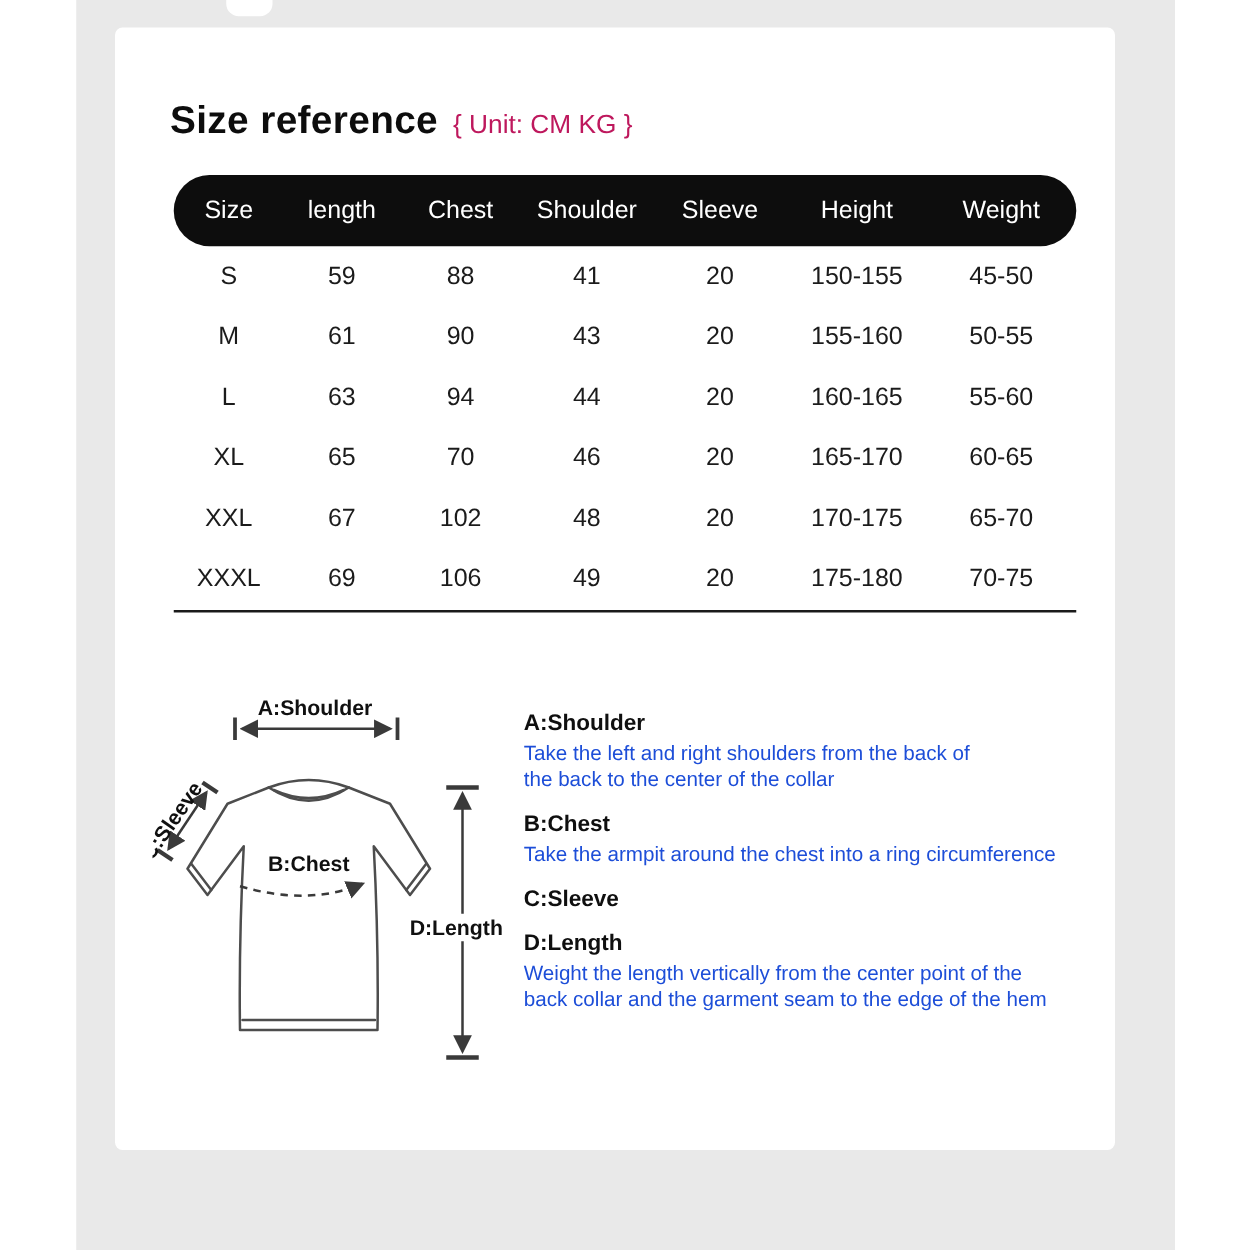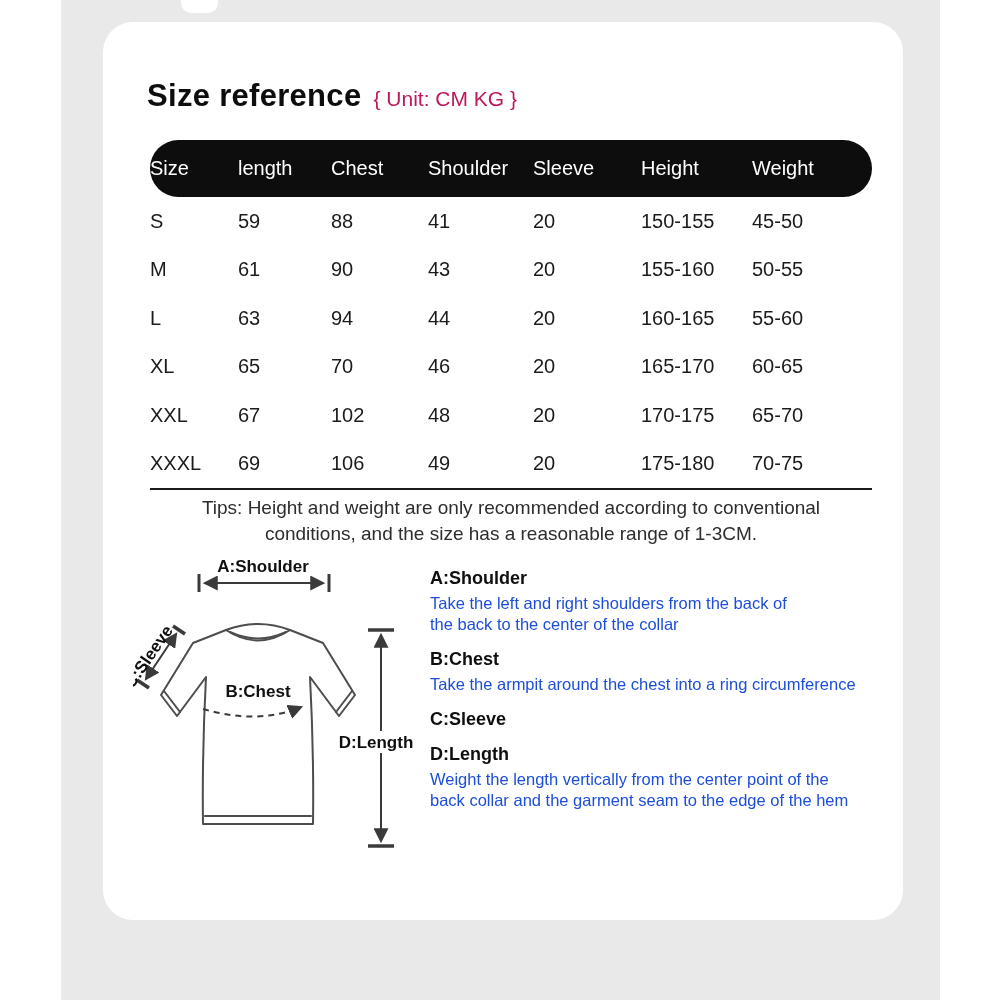--- a/index.html
+++ b/index.html
@@ -8,38 +8,38 @@
     width:1000px; height:1000px; position:relative; overflow:hidden;
     background:#ffffff;
     font-family:"Liberation Sans","DejaVu Sans",sans-serif;
   }
   .gray-band { position:absolute; left:61px; top:0; width:879px; height:1000px; }
   .top-tab {
     position:absolute; left:181px; top:0; width:37px; height:13px;
     background:#ffffff; border-radius:0 0 10px 10px;
   }
   .card {
-    position:absolute; left:103px; top:22px; width:800px; height:898px;
-    background:#ffffff; border-radius:30px;
+    position:absolute; left:92px; top:22px; width:800px; height:898px;
+    background:#ffffff; border-radius:6px;
   }
   .title-row { position:absolute; left:44px; top:56px; display:flex; align-items:baseline; gap:12px; }
   .title { font-size:31px; font-weight:bold; color:#0d0d0d; letter-spacing:0.3px; }
   .unit { font-size:21px; color:#be185d; }
 
   .size-table { position:absolute; left:47px; top:118px; width:722px; }
   .thead {
     display:grid; grid-template-columns:88px 93px 97px 105px 108px 111px 120px;
     height:57px; border-radius:29px; align-items:center;
     font-size:20px;
   }
   .tbody .trow {
     display:grid; grid-template-columns:88px 93px 97px 105px 108px 111px 120px;
     height:48.5px; align-items:center; font-size:20px; color:#1b1b1b;
   }
-  .cell { text-align:left; white-space:nowrap; }
+  .cell { text-align:center; white-space:nowrap; }
 
   .divider { position:absolute; left:47px; top:466px; width:722px; height:2px; background:#1a1a1a; }
   .tips {
     position:absolute; left:27px; top:473px; width:762px; text-align:center;
     font-size:19px; color:#2d2d2d; line-height:25.5px;
   }
 
   .diagram { position:absolute; left:30px; top:526px; width:300px; height:320px; }
   .diagram svg { display:block; }
   .diagram text { font-family:"Liberation Sans","DejaVu Sans",sans-serif; }
@@ -126,24 +126,20 @@
           <div class="cell">49</div>
           <div class="cell">20</div>
           <div class="cell">175-180</div>
           <div class="cell">70-75</div>
         </div>
       </div>
   </div>
 
   <div class="divider"></div>
 
-  <div class="tips">
-      <div>Tips: Height and weight are only recommended according to conventional</div>
-      <div>conditions, and the size has a reasonable range of 1-3CM.</div>
-    </div>
 
   <div class="diagram">
     <svg width="300" height="320" viewBox="0 0 300 320">
       <defs>
         <marker id="arr" viewBox="0 0 10 10" refX="8.5" refY="5" markerWidth="7.5" markerHeight="7.5" orient="auto-start-reverse">
           <path d="M0,0 L10,5 L0,10 z" fill="#3a3a3a"></path>
         </marker>
       </defs>
 
       <g stroke="#4d4d4d" stroke-width="2" fill="none" stroke-linejoin="round" stroke-linecap="round">

